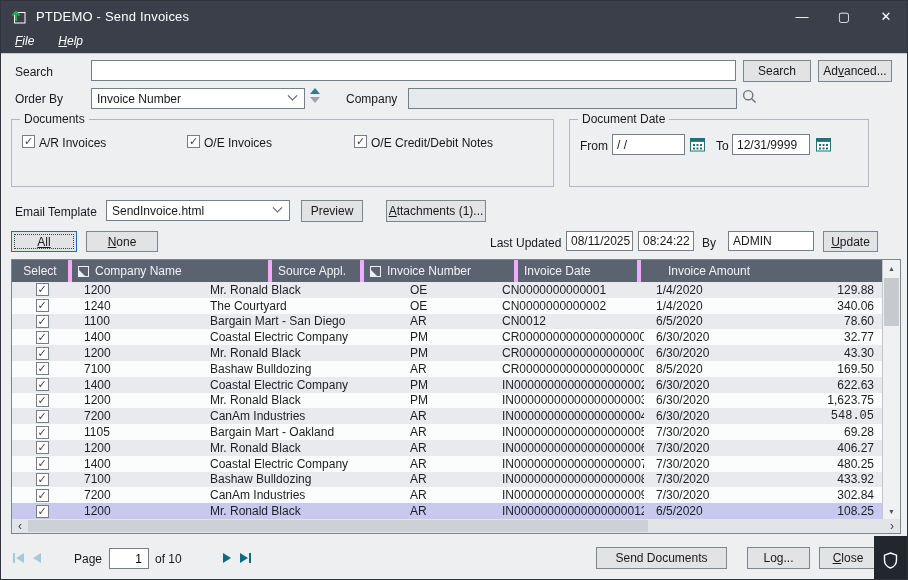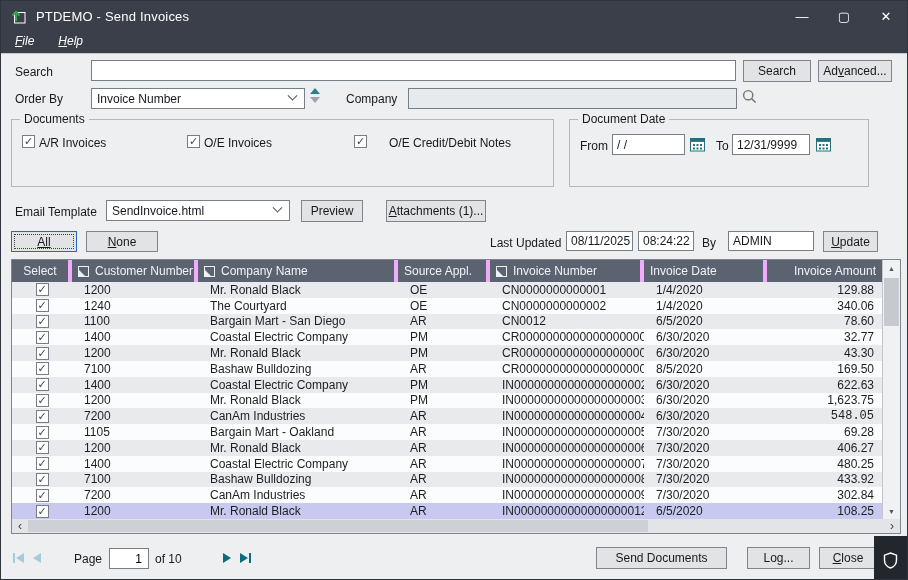--- a/index.html
+++ b/index.html
@@ -149,21 +149,21 @@
     </svg>
   </span>
 
   <div class="groupbox" style="left:10px; top:118px; width:543px; height:68px;">
     <span class="legend">Documents</span>
     <span class="cb" style="position:absolute; left:10px; top:15px;">✓</span>
     <span class="lbl" style="left:27px; top:16px;">A/R Invoices</span>
     <span class="cb" style="position:absolute; left:175px; top:15px;">✓</span>
     <span class="lbl" style="left:192px; top:16px;">O/E Invoices</span>
     <span class="cb" style="position:absolute; left:342px; top:15px;">✓</span>
-    <span class="lbl" style="left:359px; top:16px;margin-left:18px;">O/E Credit/Debit Notes</span>
+    <span class="lbl" style="left:359px; top:16px;">O/E Credit/Debit Notes</span>
   </div>
 
   <div class="groupbox" style="left:568px; top:118px; width:300px; height:68px;">
     <span class="legend">Document Date</span>
     <span class="lbl" style="left:10px; top:19px;">From</span>
     <div class="tbox" style="left:42px; top:14px; width:73px; height:21px;">
       <span>/ /</span>
     </div>
     <span style="position:absolute; left:120px; top:17px;">
       <svg width="15" height="15" viewBox="0 0 15 15">
@@ -231,24 +231,20 @@
   <button class="btn" style="left:822px; top:230px; width:55px; height:21px;">
       <u>U</u>
       <span>pdate</span>
     </button>
 
   <div class="grid">
     <div class="grid-header" id="grid-header">
         <div class="hcell" style="width: 60px; justify-content: center;">
           <span>Select</span>
         </div>
-        <div class="hcell" style="width: 126px; justify-content: flex-start;">
-          <span class="finder"></span>
-          <span>Customer Number</span>
-        </div>
         <div class="hcell" style="width: 200px; justify-content: flex-start;">
           <span class="finder"></span>
           <span>Company Name</span>
         </div>
         <div class="hcell" style="width: 92px; justify-content: flex-start;">
           <span>Source Appl.</span>
         </div>
         <div class="hcell" style="width: 154px; justify-content: flex-start;">
           <span class="finder"></span>
           <span>Invoice Number</span>

